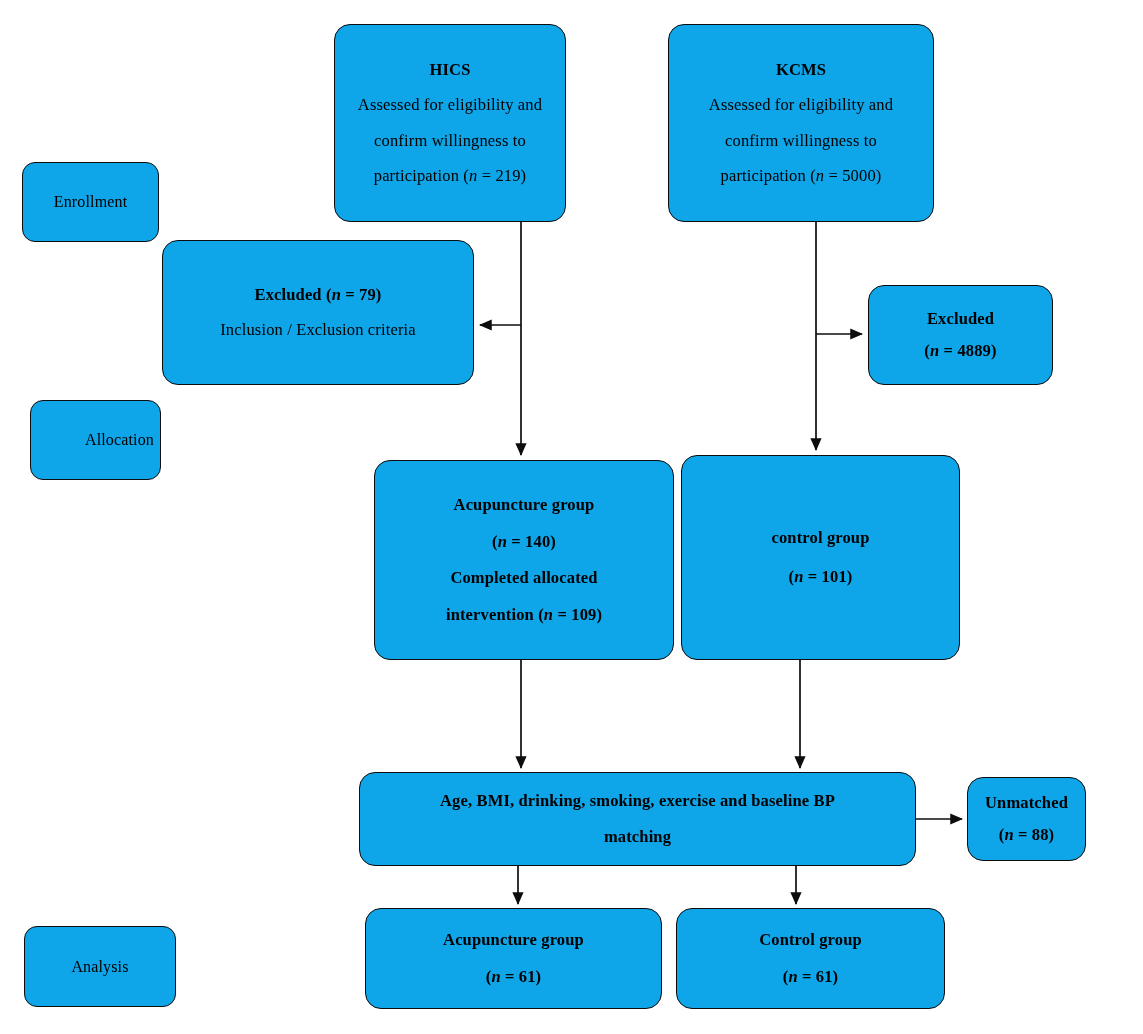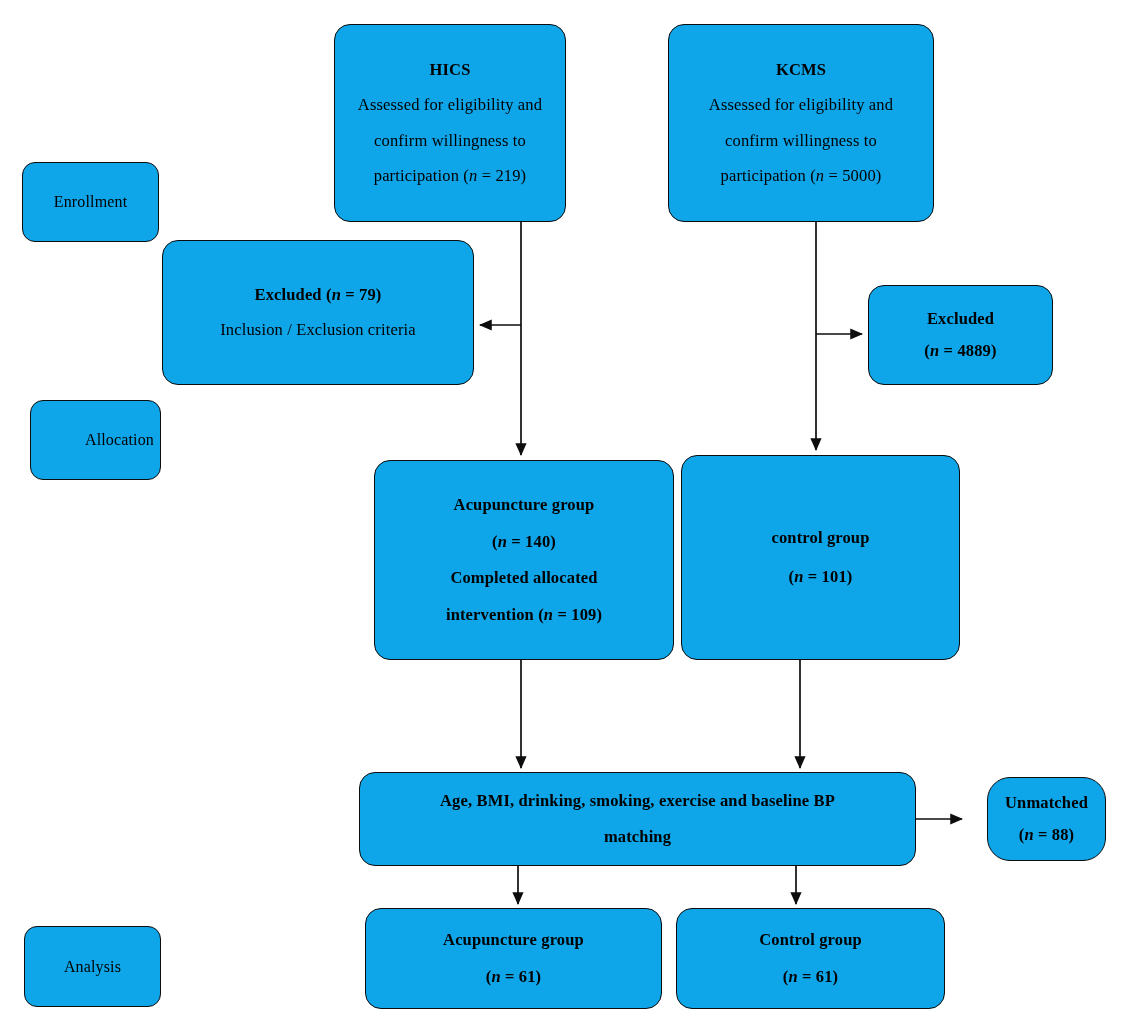--- a/index.html
+++ b/index.html
@@ -56,33 +56,33 @@
   
   .phase {
     border-radius: 13px;
     border-width: 1.5px;
   }
   .phase .ln { font-size: 16px; font-weight: normal; }
 
   
   #node-enrollment  { left: 22px;  top: 162px; width: 137px; height: 80px; }
   #node-allocation  { left: 30px;  top: 400px; width: 131px; height: 80px; padding-left: 48px; }
-  #node-analysis    { left: 24px;  top: 926px; width: 137px; height: 81px; }
+  #node-analysis    { left: 24px;  top: 926px; width: 152px; height: 81px; }
 
   #node-hics        { left: 334px; top: 24px;  width: 232px; height: 198px; }
   #node-kcms        { left: 668px; top: 24px;  width: 266px; height: 198px; }
 
   #node-excluded-hics { left: 162px; top: 240px; width: 312px; height: 145px; }
   #node-excluded-kcms { left: 868px; top: 285px; width: 185px; height: 100px; align-items: center; }
 
   #node-acupuncture { left: 374px; top: 460px; width: 300px; height: 200px; }
   #node-control     { left: 681px; top: 455px; width: 279px; height: 205px; }
 
   #node-matching    { left: 359px; top: 772px; width: 557px; height: 94px; }
-  #node-unmatched   { left: 987px; top: 777px; width: 119px; height: 84px; border-radius: 23px; }
+  #node-unmatched   { left: 967px; top: 777px; width: 119px; height: 84px; }
 
   #node-acu-final   { left: 365px; top: 908px; width: 297px; height: 101px; }
   #node-ctl-final   { left: 676px; top: 908px; width: 269px; height: 101px; }
 
   
   #node-hics .ln, #node-kcms .ln { margin: 9.5px 0; }
   #node-excluded-hics .ln { margin: 9px 0; }
   #node-excluded-kcms .ln { margin: 8px 0; }
   #node-acupuncture .ln { margin: 10px 0; }
   #node-control .ln { margin: 11px 0; }

